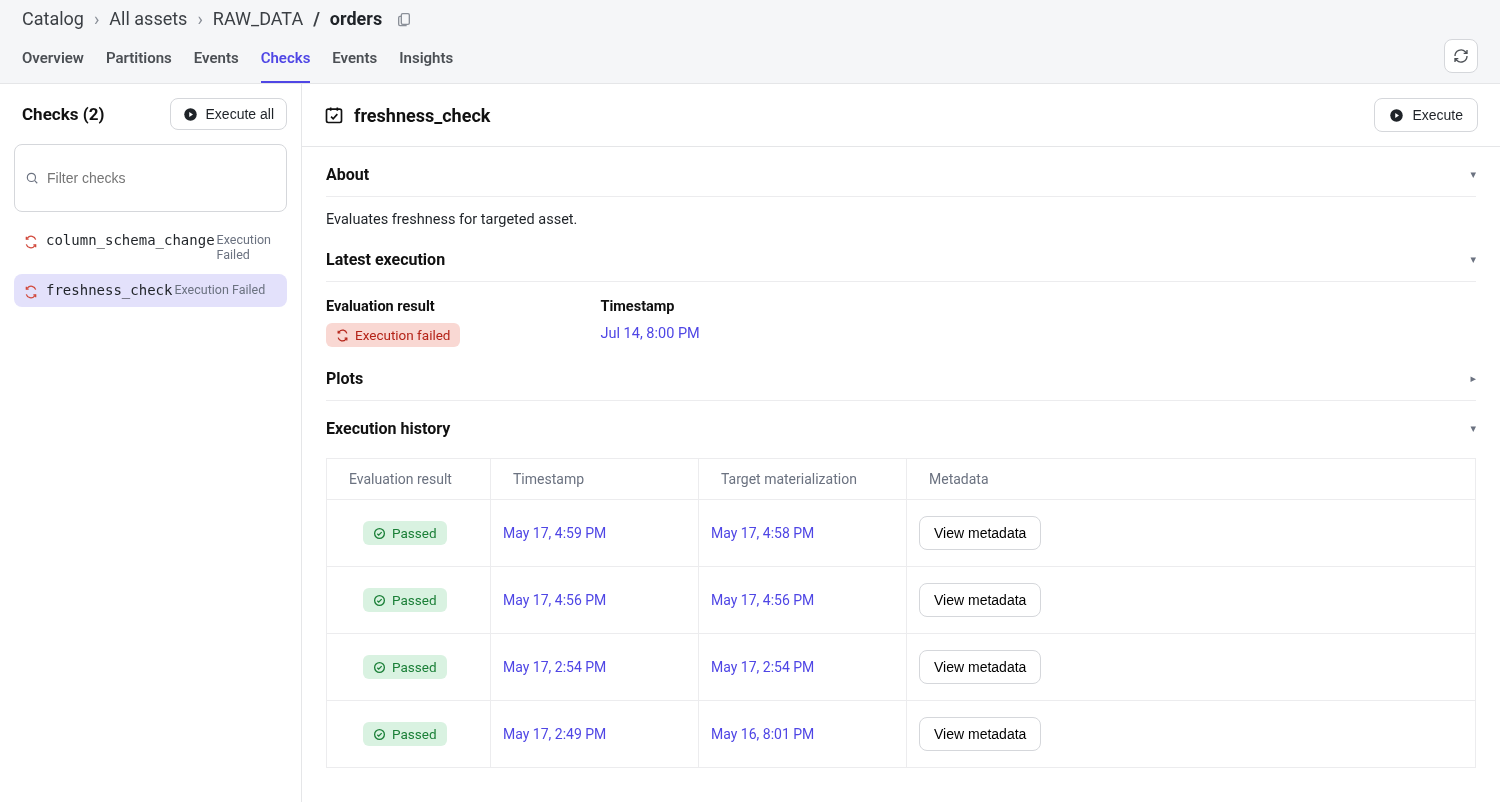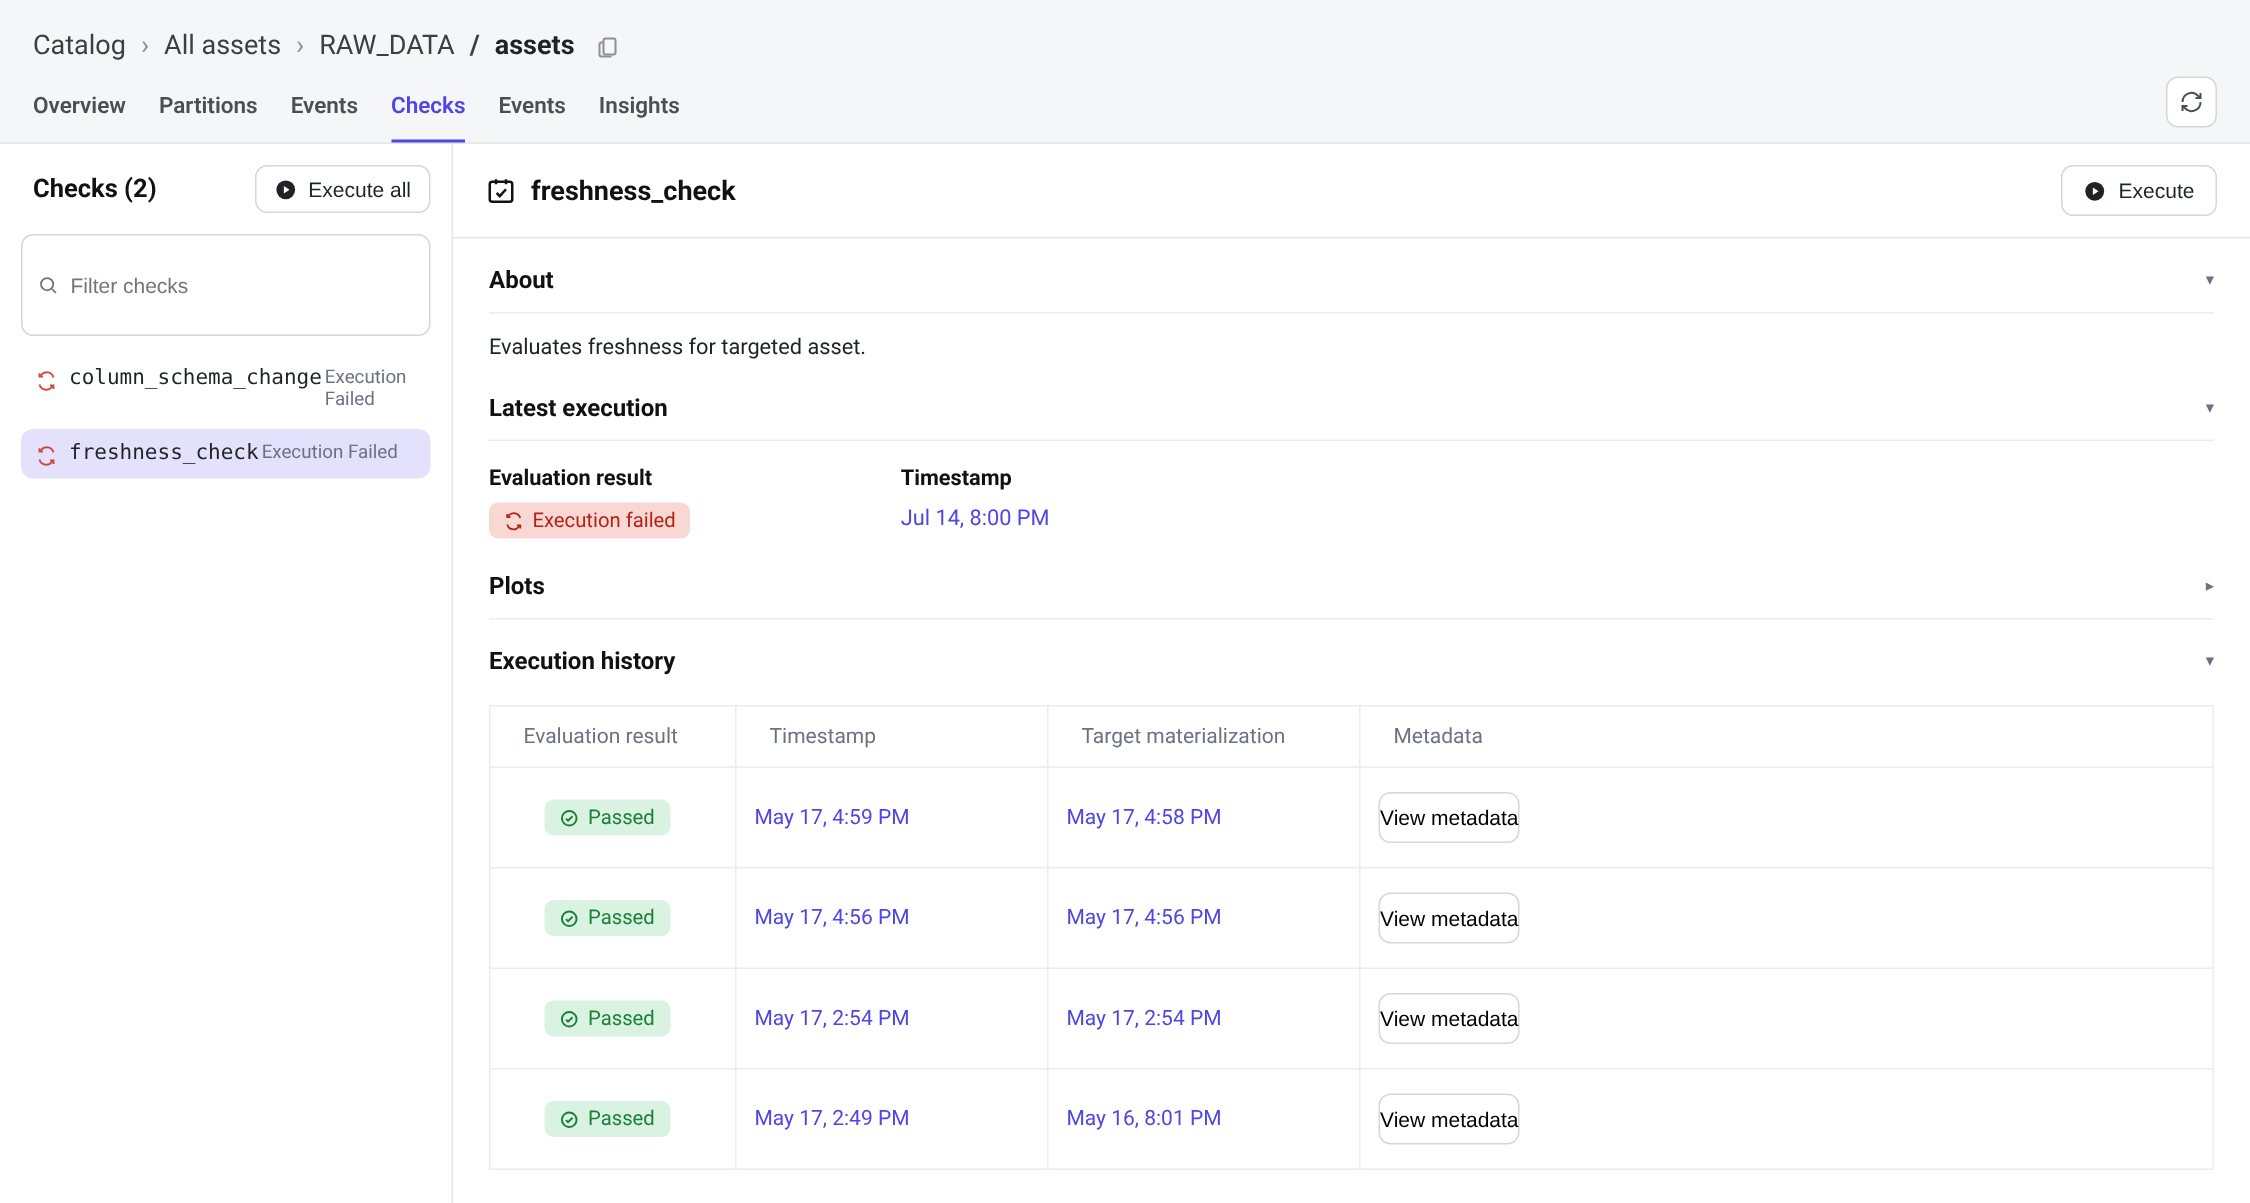--- a/index.html
+++ b/index.html
@@ -1,21 +1,21 @@
 <!DOCTYPE html>
 <html><head>
 <meta charset="utf-8">
 <style>
   * { box-sizing: border-box; margin: 0; padding: 0; }
   html, body { width: 1500px; height: 802px; font-family: -apple-system, BlinkMacSystemFont, "Segoe UI", Roboto, sans-serif; color: #111; background: #fff; }
   body { display: flex; flex-direction: column; }
 
   
   .topbar { background: #f5f6f8; border-bottom: 1px solid #e5e6e8; }
-  .breadcrumb-row { display: flex; align-items: center; justify-content: space-between; padding: 20px 22px 8px 22px; }
+  .breadcrumb-row { display: flex; align-items: center; justify-content: space-between; padding: 8px 22px 8px 22px; }
   .breadcrumb { display: flex; align-items: center; gap: 10px; font-size: 18px; color: #3b3f44; }
   .breadcrumb .crumb { color: #3b3f44; }
   .breadcrumb .sep { color: #8a8f98; }
   .breadcrumb .bc-last { font-weight: 700; color: #1f2328; }
   .breadcrumb .copy-icon { color: #8a8f98; display: inline-flex; padding-left: 4px; }
 
   .mat-btn-group { display: flex; }
   .mat-btn { background: #0e1218; color: #fff; border: none; padding: 8px 14px; font-size: 14px; border-radius: 8px 0 0 8px; display: inline-flex; align-items: center; gap: 8px; cursor: pointer; }
   .mat-caret { background: #0e1218; color: #fff; border: none; border-left: 1px solid #2c3036; padding: 8px 10px; border-radius: 0 8px 8px 0; cursor: pointer; display:flex; align-items:center; }
 
@@ -65,37 +65,37 @@
 
   table.history { width: 100%; border-collapse: collapse; margin-top: 8px; table-layout: fixed; }
   col.c-eval { width: 164px; }
   col.c-ts { width: 208px; }
   col.c-tm { width: 208px; }
   table.history th, table.history td { text-align: left; font-size: 14px; border: 1px solid #ececee; }
   table.history th { font-weight: 400; color: #6b7280; padding: 12px 22px; border-top: 1px solid #ececee; }
   table.history td { padding: 16px 12px; vertical-align: middle; }
   table.history td:first-child { padding-left: 36px; }
   table.history .ts-link { color: #4f46e5; }
-  .view-meta-btn { border: 1px solid #d5d7db; background: #fff; border-radius: 8px; padding: 8px 0; font-size: 14px; cursor: pointer; }
+  .view-meta-btn { border: 1px solid #d5d7db; background: #fff; border-radius: 8px; padding: 8px 14px; font-size: 14px; cursor: pointer; }
 
   svg { display: block; }
 </style>
 </head>
 <body>
 
 <div class="topbar">
   <div class="breadcrumb-row">
     <div class="breadcrumb">
       <span class="crumb">Catalog</span>
       <span class="sep">›</span>
       <span class="crumb">All assets</span>
       <span class="sep">›</span>
       <span class="crumb">RAW_DATA</span>
       <span class="crumb" style="font-weight:700;">/</span>
-      <span class="bc-last">assets</span>
+      <span class="bc-last">orders</span>
       <span class="copy-icon">
         <svg width="16" height="16" viewBox="0 0 24 24" fill="none" stroke="currentColor" stroke-width="2">
             <rect x="8" y="4" width="12" height="16" rx="2"></rect>
             <path d="M8 8H6a2 2 0 0 0-2 2v10a2 2 0 0 0 2 2h10"></path>
           </svg>
       </span>
     </div>
   </div>
 
   <div class="tabs-row">

